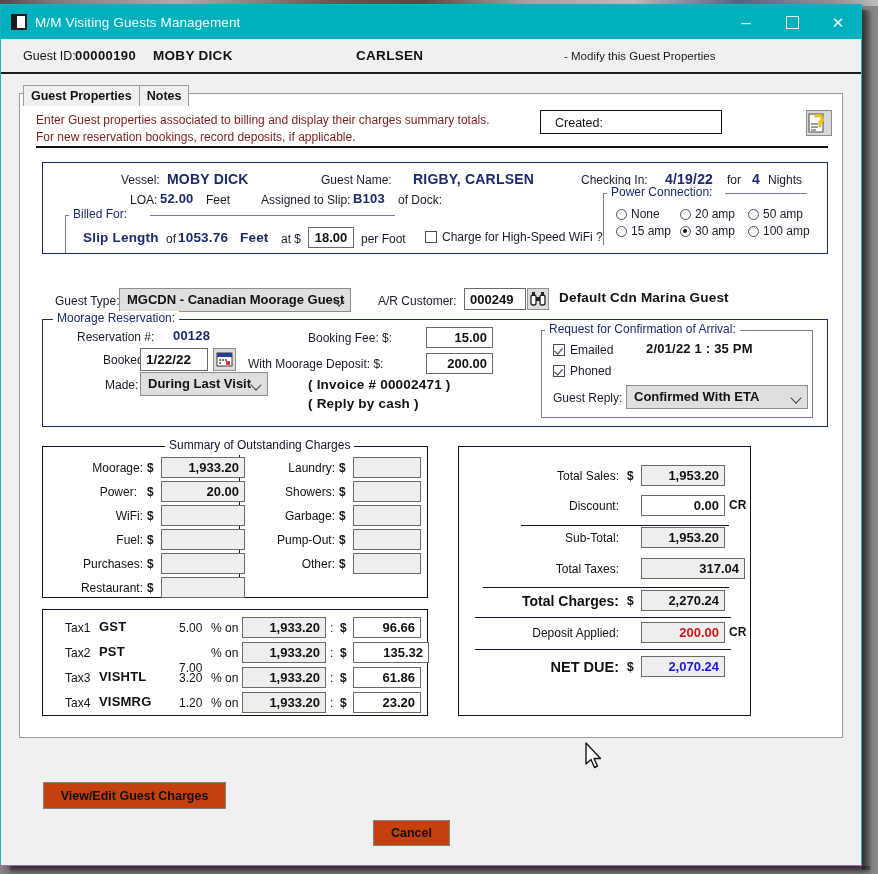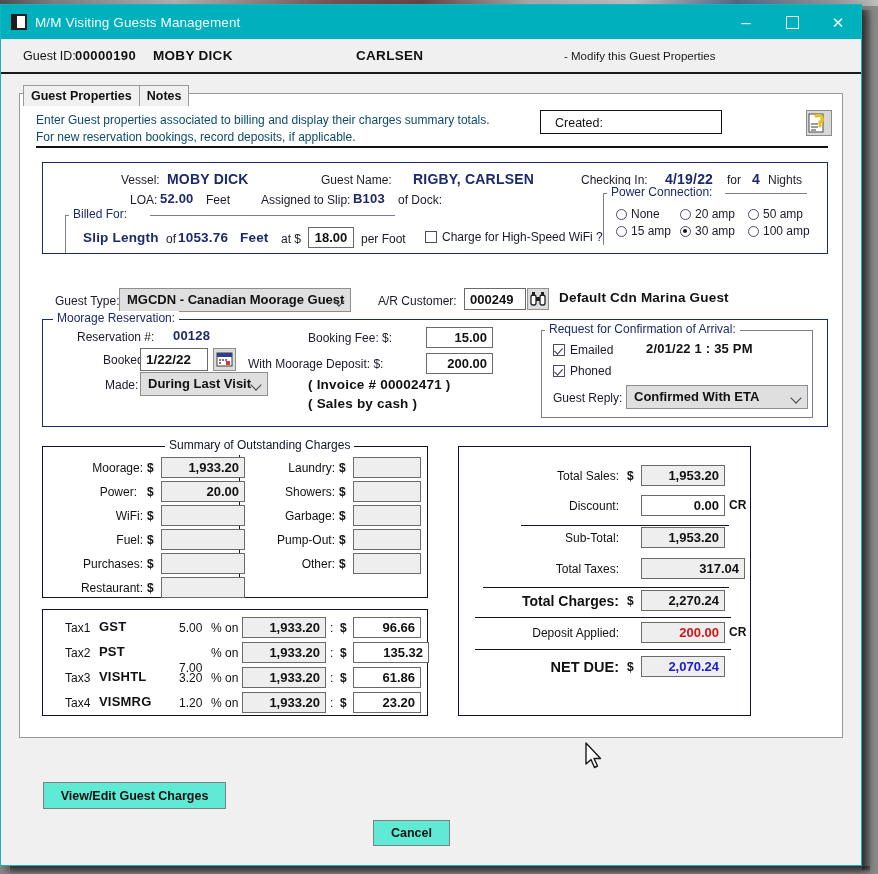--- a/index.html
+++ b/index.html
@@ -98,21 +98,21 @@
 
   
   .page {
     position: absolute; left: 18px; top: 88px; right: 18px; bottom: 0;
     width: 824px; height: 645px;
     background: #ffffff;
     border: 1px solid #9a9a9a;
     box-sizing: border-box;
   }
   .intro {
-    position: absolute; left: 16px; top: 18px; font-size: 12px; color: #0c4a6e; line-height: 17px;
+    position: absolute; left: 16px; top: 18px; font-size: 12px; color: #7f1d1d; line-height: 17px;
   }
   .created-box {
     position: absolute; left: 520px; top: 16px; width: 182px; height: 24px;
     border: 1.6px solid #111; background: #fff;
     font-size: 12.5px; color: #111; padding-left: 14px; line-height: 24px; box-sizing: border-box;
   }
   .help-icon {
     position: absolute; left: 786px; top: 16px; width: 26px; height: 26px;
     background: #d8d8d8; border: 1px solid #8a8a8a; box-sizing: border-box;
   }
@@ -184,21 +184,21 @@
     border-right: 1.4px solid #444; border-bottom: 1.4px solid #444; transform: rotate(45deg);
   }
   .iconbtn {
     position: absolute; width: 22px; height: 22px; background: #dcdcdc;
     border: 1px solid #909090; box-sizing: border-box;
   }
 
   .sep-line { position: absolute; border-top: 1.4px solid #1b2a6b; }
 
   .btn {
-    position: absolute; background: #5eead4; border: 1.4px solid #808080;
+    position: absolute; background: #c2410c; border: 1.4px solid #808080;
     box-sizing: border-box; font-size: 12.5px; font-weight: bold; color: #111;
     display: flex; align-items: center; justify-content: center;
   }
   .btn.focus { border: 2.2px solid #1273c2; background: #e4e4e4; }
 
   .vline { position: absolute; border-left: 1.4px solid #12132b; }
 
   .cursor { position: absolute; left: 584px; top: 742px; width: 20px; height: 30px; }
 </style>
 </head>
@@ -365,21 +365,21 @@
       <div class="combo" style="left:97px; top:52px; width:128px;">
         <span>During Last Visit</span>
         <span class="arrow"></span>
       </div>
 
       <div class="lbl" style="left:265px; top:11px;">Booking Fee:  $:</div>
       <div class="tbox" style="left:383px; top:7px; width:67px;">15.00</div>
       <div class="lbl" style="left:205px; top:37px;">With Moorage Deposit:  $:</div>
       <div class="tbox" style="left:383px; top:33px; width:67px;">200.00</div>
       <div class="val black" style="left:265px; top:57px; font-size:13.5px;">( Invoice # 00002471 )</div>
-      <div class="val black" style="left:265px; top:76px; font-size:13.5px;">( Sales by cash )</div>
+      <div class="val black" style="left:265px; top:76px; font-size:13.5px;">( Reply by cash )</div>
 
       <div class="grp" style="left:498px; top:10px; width:272px; height:88px;">
         <div class="grp-line-t" style="width:8px;"></div>
         <div class="grp-line-t" style="left:190px; right:0;"></div>
         <div class="grp-line-l"></div>
         <div class="grp-line-b"></div>
         <div class="grp-line-r"></div>
         <div class="grp-title" style="left:4px;">Request for Confirmation of Arrival:</div>
         <div class="cbx" style="left:12px; top:13px;">
           <span class="box on"></span>

